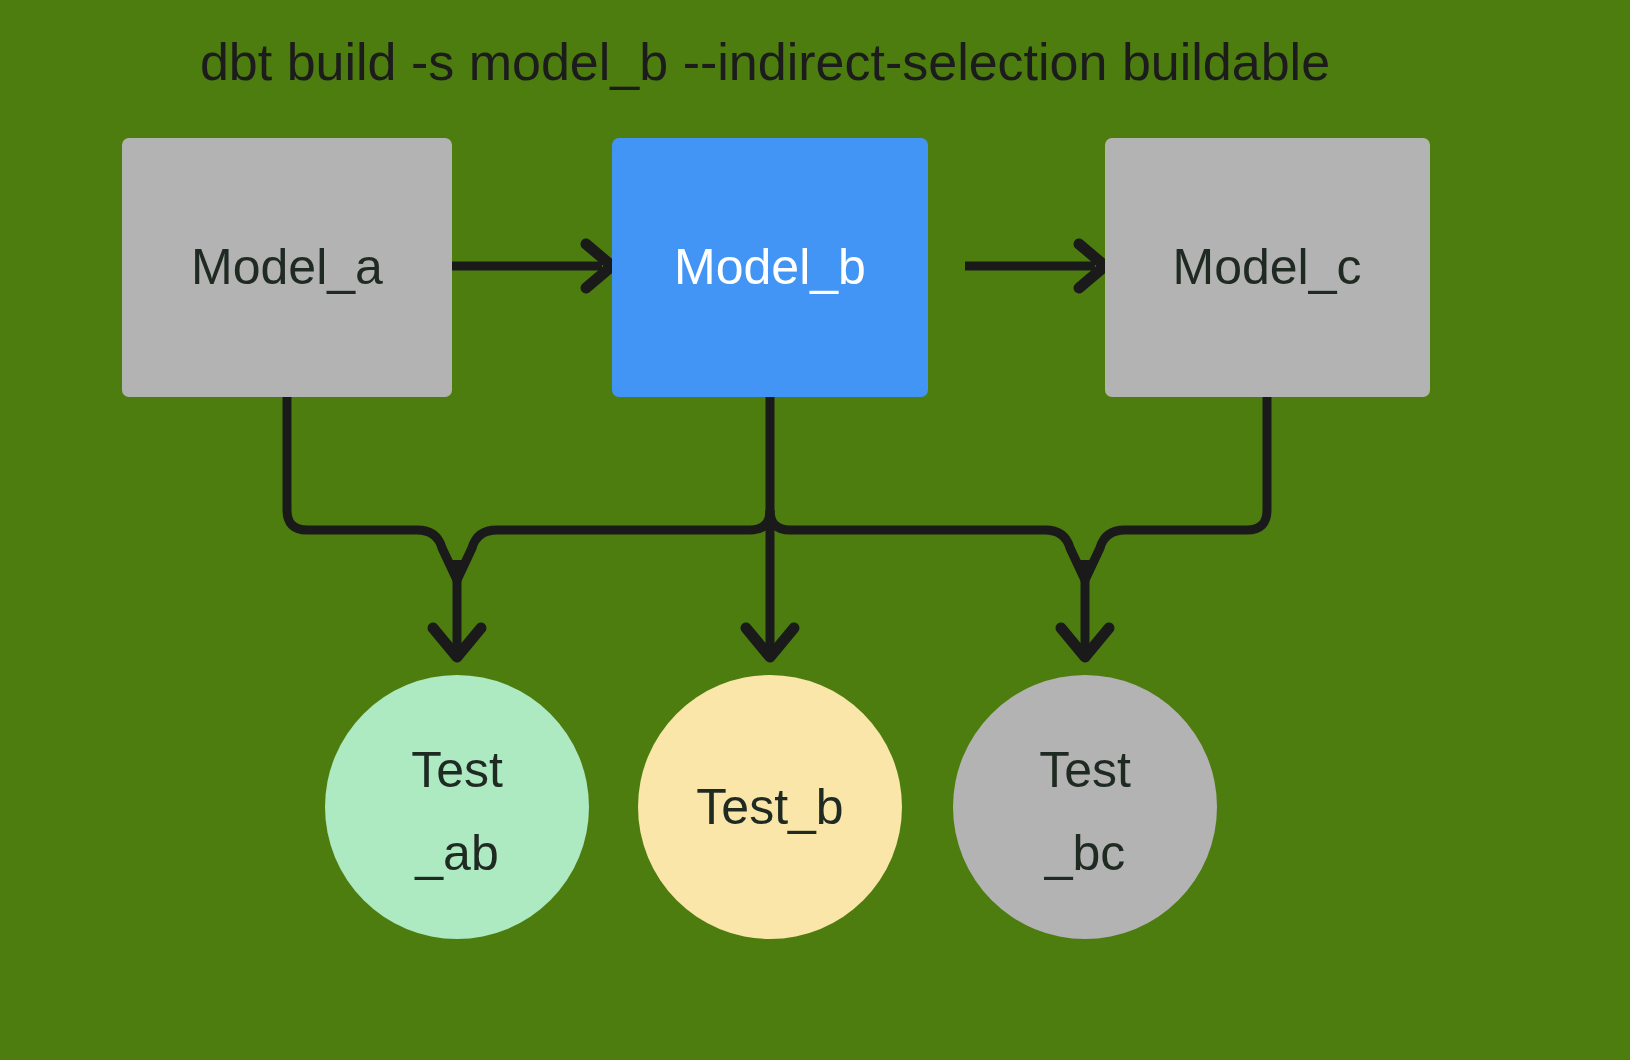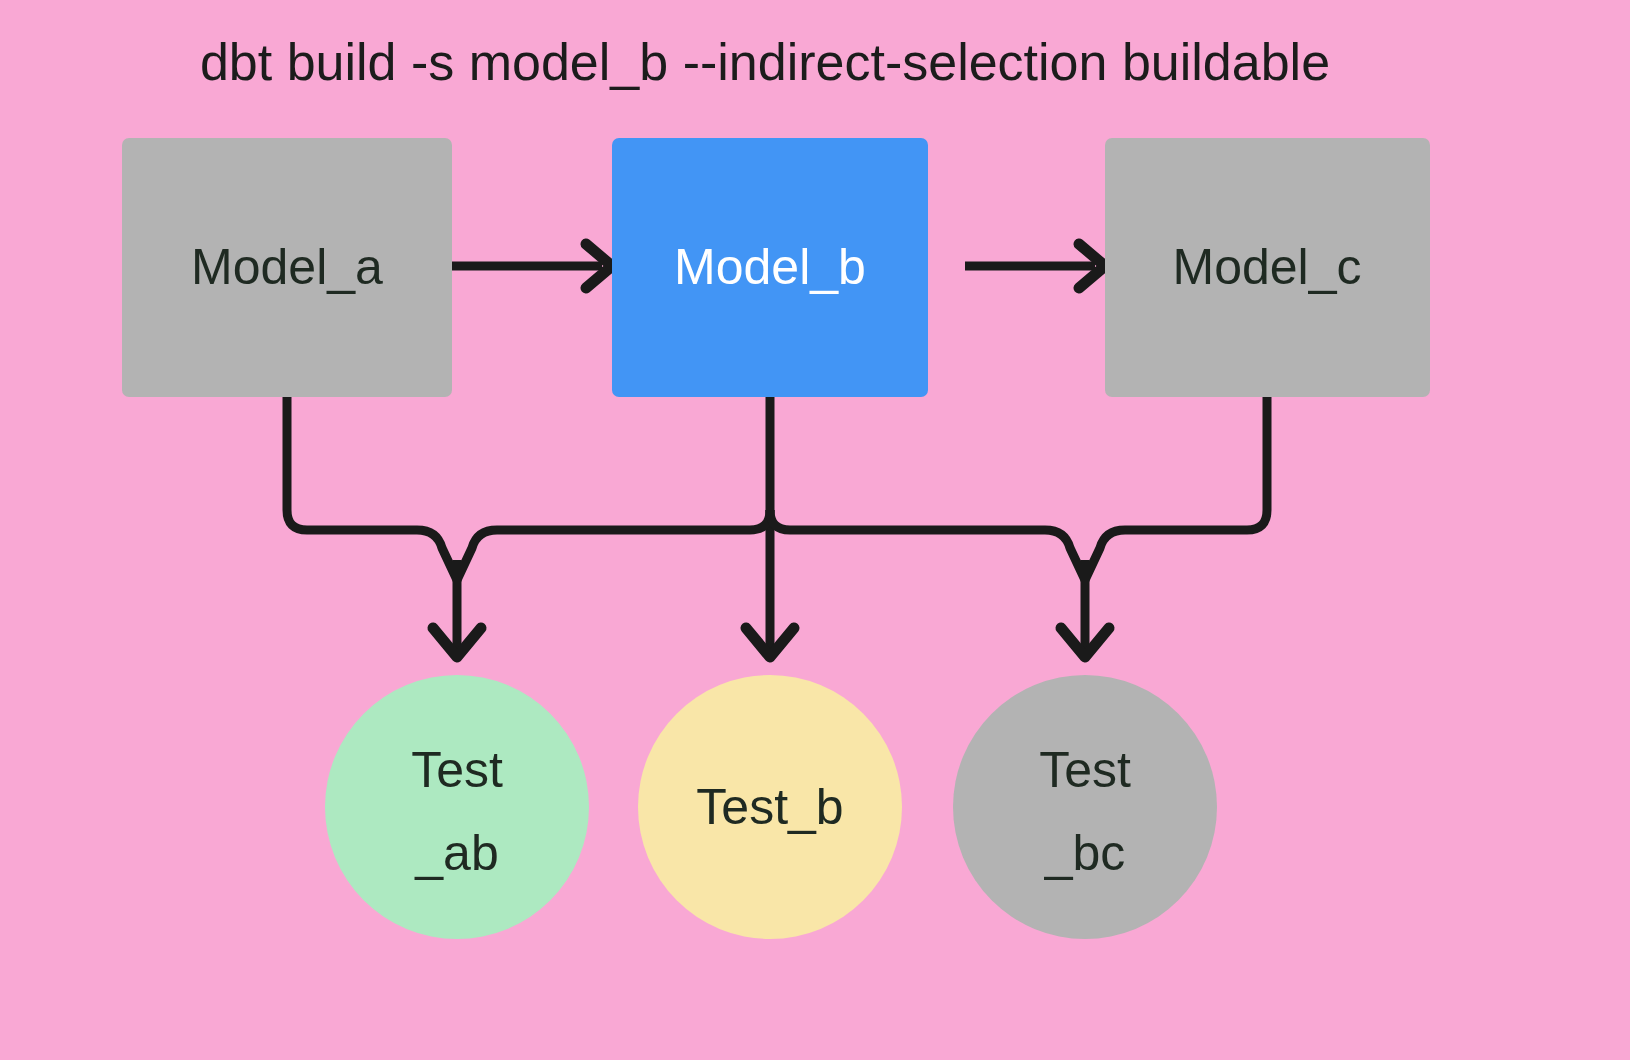--- a/index.html
+++ b/index.html
@@ -49,21 +49,21 @@
     stroke-width: 11;
     stroke-linecap: round;
     stroke-linejoin: round;
   }
   .model-box { stroke: none; }
   .test-circle { stroke: none; }
 </style>
 </head>
 <body>
 
-<div id="canvas" style="background: #f9a8d4;">
+<div id="canvas" style="background: #4d7c0f;">
   <svg id="diagram-svg" viewBox="0 0 1630 1060">
 
     <text class="title-text" x="765" y="80" text-anchor="middle">dbt build -s model_b --indirect-selection buildable</text>
 
     <g>
 
       <g>
         <path class="edge-path" d="M 452 266 L 602 266" stroke="#1a1a1a"></path>
         <path class="edge-head" d="M 586 244 L 612 266 L 586 288" stroke="#1a1a1a"></path>
       </g>

